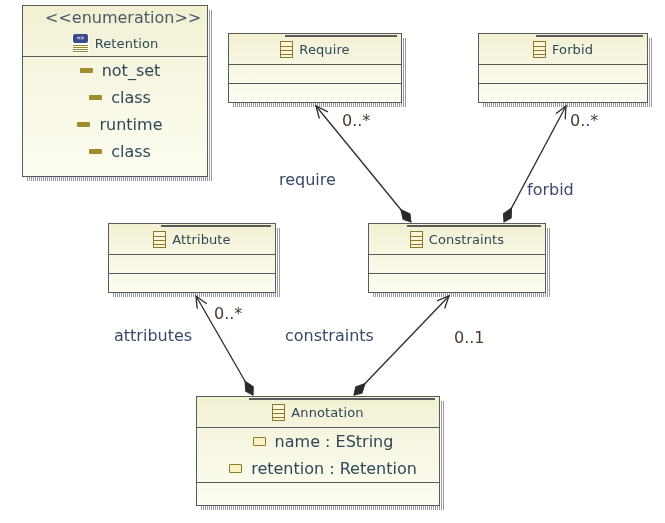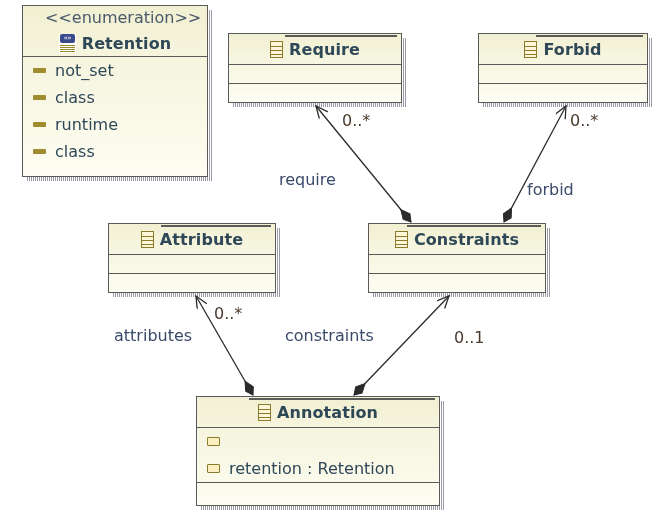--- a/index.html
+++ b/index.html
@@ -65,25 +65,24 @@
   
   .title-row {
     display: flex;
     align-items: center;
     justify-content: center;
     height: 28px;
     gap: 6px;
     position: relative;
   }
   .title-text {
-    font-size: 16px;
+    font-size: 13px;
     color: #2f4858;
     letter-spacing: 0.1px;
     white-space: nowrap;
-    font-weight: bold;
   }
   
   .title-rule {
     position: absolute;
     height: 2px;
     background: #5a5a5a;
     top: 1px;
   }
 
   
@@ -154,20 +153,21 @@
   
   .feature {
     display: flex;
     align-items: center;
     height: 27px;
     padding-left: 10px;
     gap: 9px;
     font-size: 16px;
     color: #2f4858;
     white-space: nowrap;
+    justify-content: center;
   }
   .icon-literal {
     width: 13px;
     height: 5px;
     background: #a08b2e;
     border-radius: 1px;
     flex: none;
   }
   .icon-attr {
     width: 13px;
@@ -337,20 +337,21 @@
       <span class="icon-class">
           <i></i>
           <i></i>
           <i></i>
         </span>
       <span class="title-text">Annotation</span>
     </div>
     <div class="compartment sep">
       <div class="feature">
         <span class="icon-attr"></span>
+        <span>name : EString</span>
       </div>
       <div class="feature">
         <span class="icon-attr"></span>
         <span>retention : Retention</span>
       </div>
     </div>
     <div class="compartment sep" style="height:22px;"></div>
   </div>
 
 </div>

